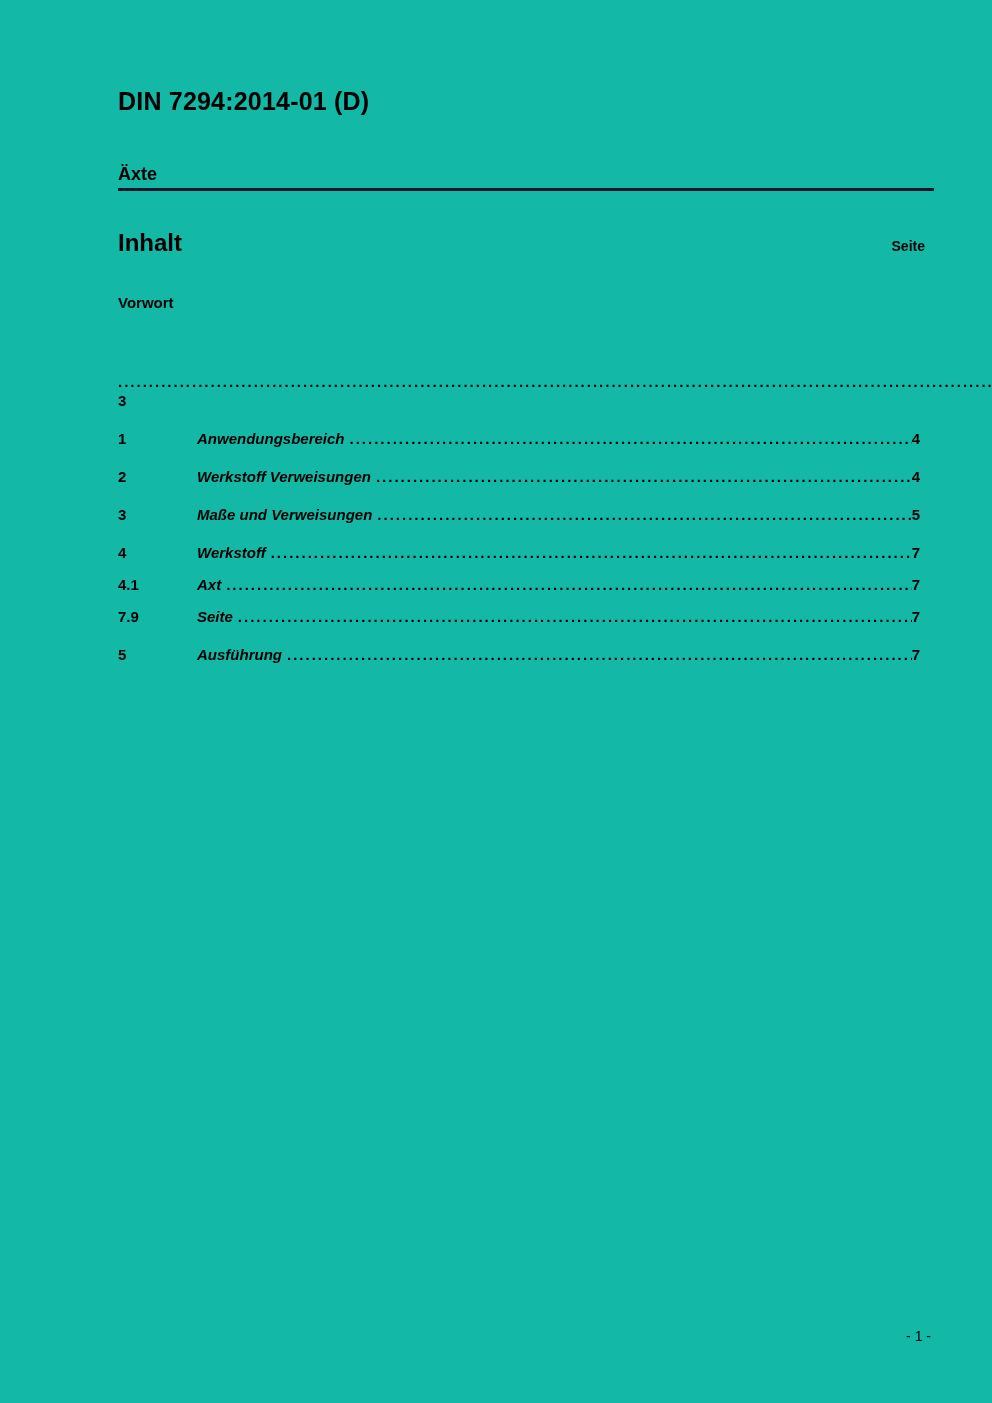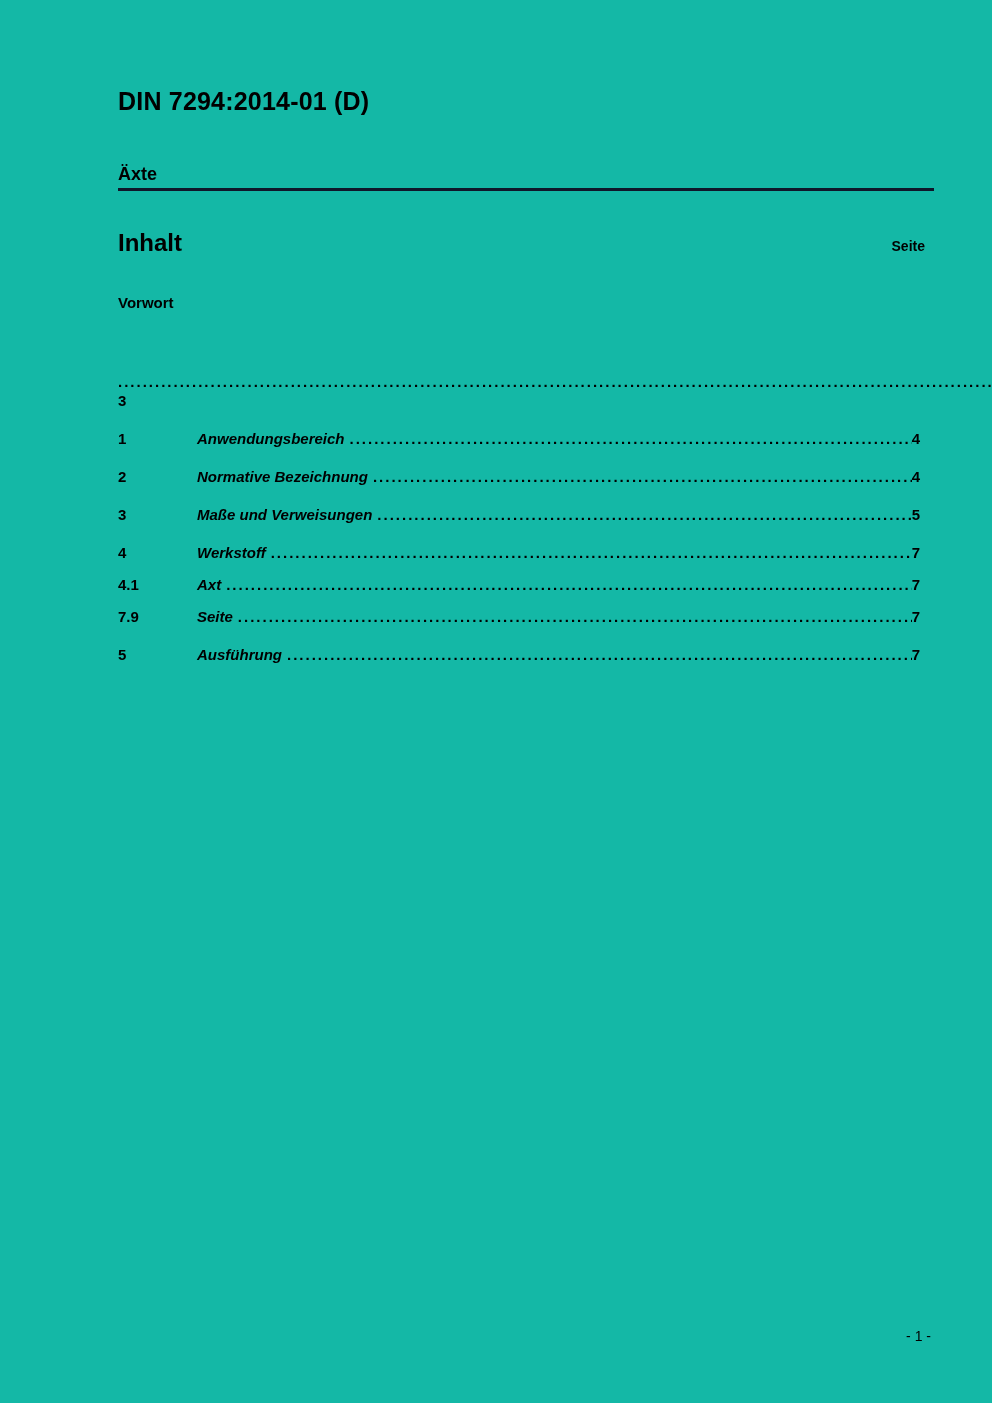--- a/index.html
+++ b/index.html
@@ -121,21 +121,21 @@
 
       <div class="toc-row">
         <span class="toc-num">1</span>
         <span class="toc-label">Anwendungsbereich</span>
         <span class="toc-dots"></span>
         <span class="toc-page">4</span>
       </div>
 
       <div class="toc-row">
         <span class="toc-num">2</span>
-        <span class="toc-label">Normative Bezeichnung</span>
+        <span class="toc-label">Werkstoff Verweisungen</span>
         <span class="toc-dots"></span>
         <span class="toc-page">4</span>
       </div>
 
       <div class="toc-row">
         <span class="toc-num">3</span>
         <span class="toc-label">Maße und Verweisungen</span>
         <span class="toc-dots"></span>
         <span class="toc-page">5</span>
       </div>

